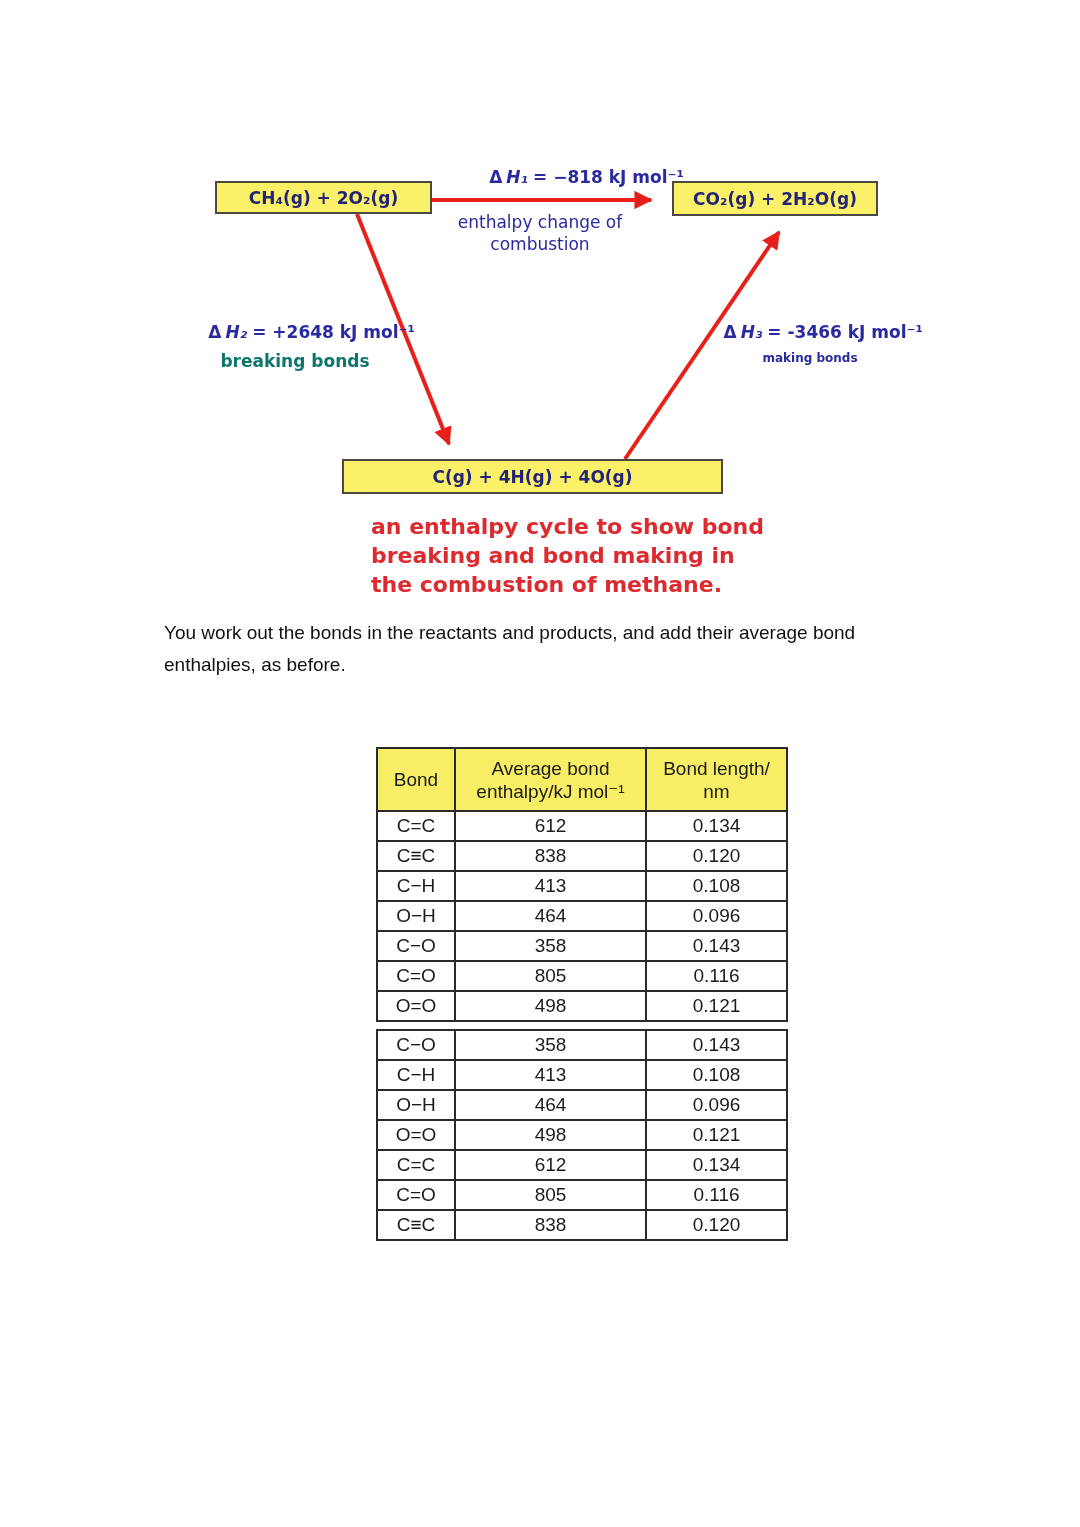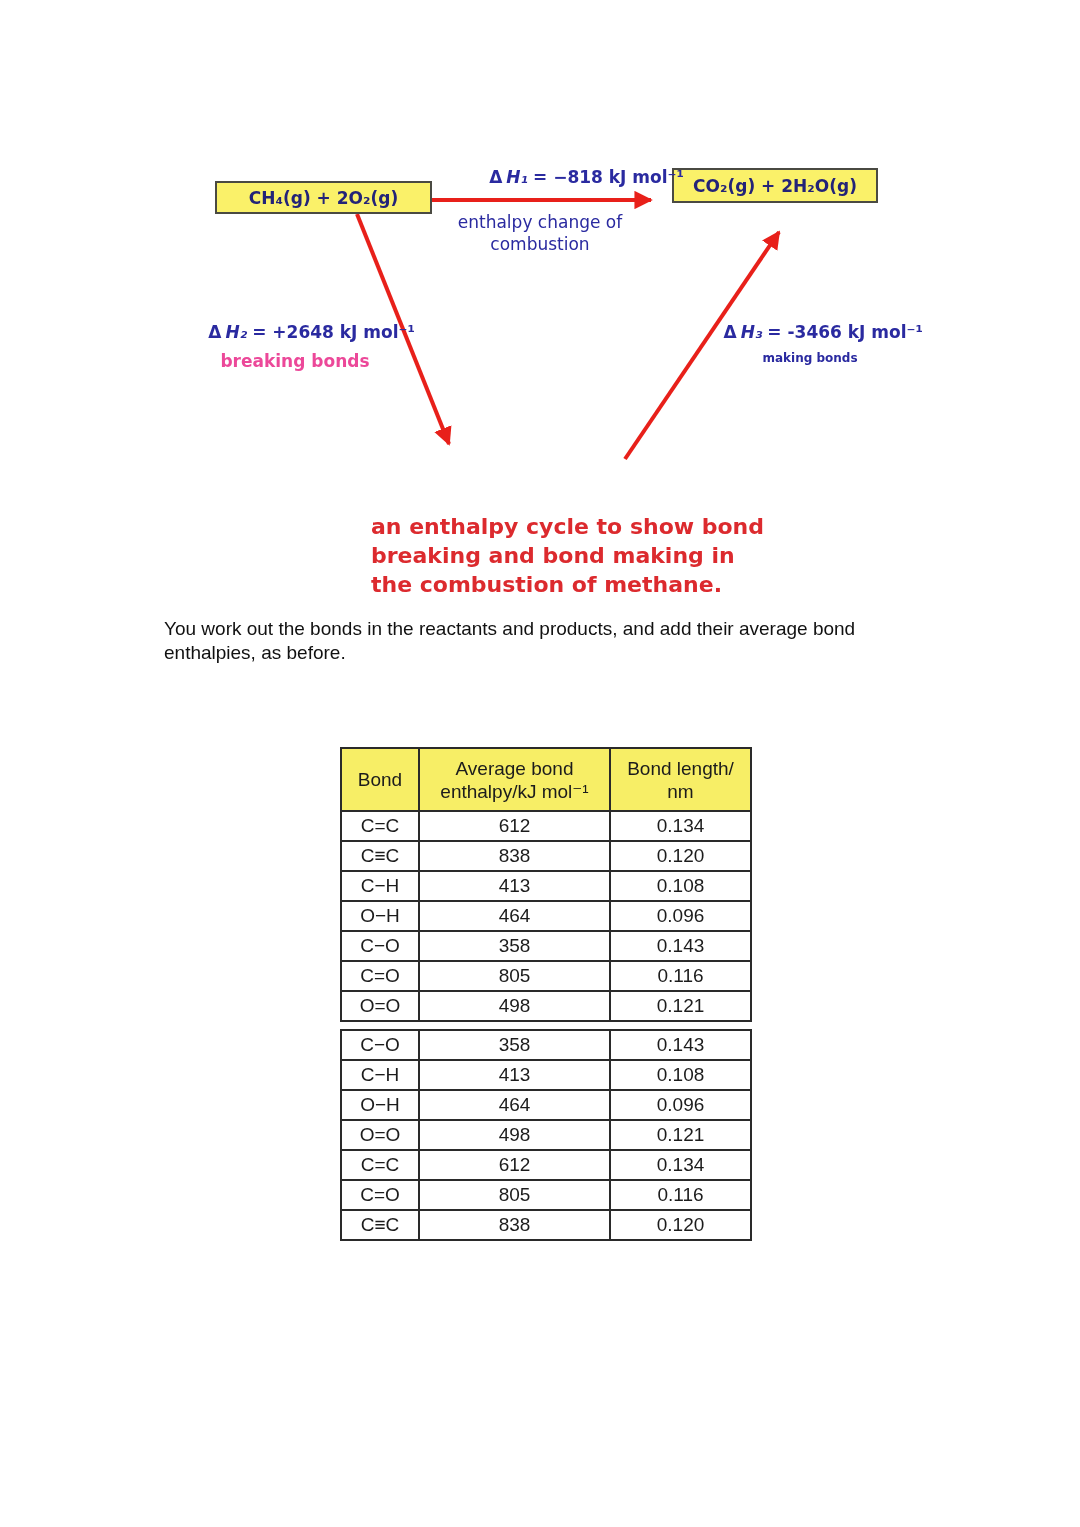--- a/index.html
+++ b/index.html
@@ -26,21 +26,21 @@
     border: 2px solid #4a4a42;
     color: #232378;
     font-weight: bold;
     font-size: 17px;
     display: flex;
     align-items: center;
     justify-content: center;
     white-space: nowrap;
   }
   .box-reactants { left: 215px; top: 181px; width: 217px; height: 33px; }
-  .box-products  { left: 672px; top: 168px; width: 206px; height: 35px; }
+  .box-products  { left: 672px; top: 181px; width: 206px; height: 35px; }
   .box-atoms     { left: 342px; top: 459px; width: 381px; height: 35px; }
 
   .dh-label {
     position: absolute;
     color: #2a2aa0;
     font-weight: bold;
     font-size: 17px;
     text-align: right;
     white-space: nowrap;
   }
@@ -49,21 +49,21 @@
   .dh-h { margin-right: 5px; }
 
   .lbl-h1 { left: 400px; top: 167px; width: 284px; }
   .lbl-h1-sub {
     position: absolute; left: 420px; top: 211px; width: 240px;
     color: #2a2aa0; font-weight: normal; font-size: 17px;
     text-align: center; line-height: 22px; white-space: pre-line;
   }
   .lbl-h2 { left: 175px; top: 322px; width: 240px; }
   .lbl-h2-sub { position: absolute; left: 175px; top: 351px; width: 240px;
-    color: #ec4899; font-weight: bold; font-size: 17px; text-align: center; }
+    color: #0f766e; font-weight: bold; font-size: 17px; text-align: center; }
   .lbl-h3 { left: 697px; top: 322px; width: 226px; }
   .lbl-h3-sub { position: absolute; left: 697px; top: 351px; width: 226px;
     color: #2a2aa0; font-weight: bold; font-size: 12px; text-align: center; }
 
   .diagram-caption {
     position: absolute;
     left: 371px; top: 512px;
     color: #dc2a2e;
     font-size: 22px;
     font-weight: bold;
@@ -72,25 +72,25 @@
   }
 
   
   .body-paragraph {
     position: absolute;
     left: 164px; top: 617px;
     width: 745px;
     color: #111111;
     font-family: "Liberation Sans", "DejaVu Sans", sans-serif;
     font-size: 19px;
-    line-height: 24px;
+    line-height: 32px;
   }
 
   
-  .table-wrap { position: absolute; left: 340px; top: 747px; width: 412px; }
+  .table-wrap { position: absolute; left: 376px; top: 747px; width: 412px; }
   table.bond-table {
     border-collapse: collapse;
     table-layout: fixed;
     width: 410px;
     font-family: "Liberation Sans", "DejaVu Sans", sans-serif;
     font-size: 19px;
     color: #1c1c1c;
   }
   table.bond-table.second { margin-top: 7px; }
   .bond-table col.c-bond { width: 78px; }
@@ -128,20 +128,23 @@
       <line x1="357" y1="214" x2="449" y2="444" stroke="#e8201a" stroke-width="4" marker-end="url(#arrhead)"></line>
       <line x1="625" y1="459" x2="779" y2="232" stroke="#e8201a" stroke-width="4" marker-end="url(#arrhead)"></line>
     </svg>
 
     <div class="eq-box box-reactants">
       <span>CH₄(g) + 2O₂(g)</span>
     </div>
     <div class="eq-box box-products">
       <span>CO₂(g) + 2H₂O(g)</span>
     </div>
+    <div class="eq-box box-atoms">
+      <span>C(g) + 4H(g) + 4O(g)</span>
+    </div>
 
     <div class="dh-label lbl-h1">
       <span class="dh-delta">Δ</span><span class="dh-h">H₁</span><span>= −818 kJ mol⁻¹</span>
     </div>
     <div class="lbl-h1-sub">enthalpy change of
 combustion</div>
 
     <div class="dh-label lbl-h2">
       <span class="dh-delta">Δ</span><span class="dh-h">H₂</span><span>= +2648 kJ mol⁻¹</span>
     </div>

